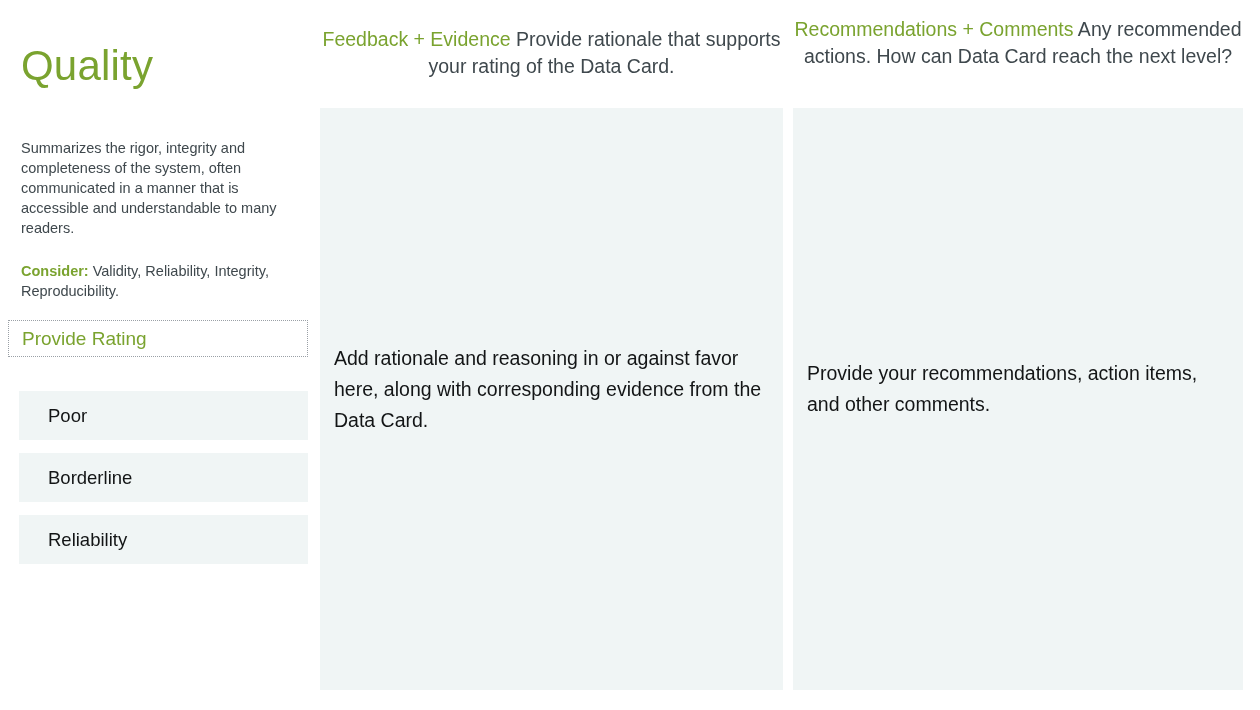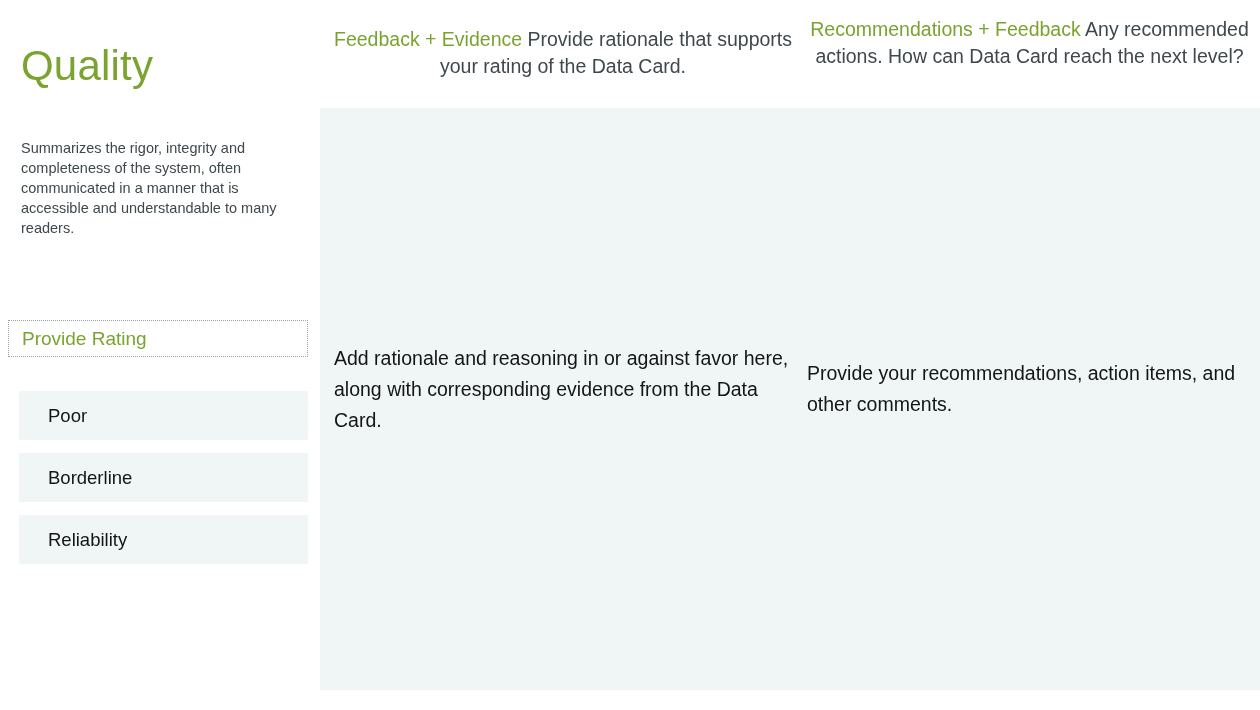--- a/index.html
+++ b/index.html
@@ -90,21 +90,20 @@
     font-size: 18.5px;
     color: #131516;
     line-height: 24px;
   }
 
   
   .feedback-column {
     position: absolute;
     top: 0;
     height: 710px;
-    padding-left: 23px;
   }
   #feedback-evidence-column {
     left: 320px;
     width: 463px;
   }
   #recommendations-column {
     left: 793px;
     width: 450px;
   }
   .column-header {
@@ -149,20 +148,23 @@
 </style>
 </head>
 <body>
 
 <div id="left-column">
 
   <div id="page-title">Quality</div>
 
   <div id="dimension-description">Summarizes the rigor, integrity and completeness of the system, often communicated in a manner that is accessible and understandable to many readers.</div>
 
+  <div id="consider-line">
+    <span class="consider-label">Consider:</span><span> Validity, Reliability, Integrity, Reproducibility.</span>
+  </div>
 
   <div id="overall-rating-box">
     <span id="overall-rating-label">Provide Rating</span>
   </div>
 
   <div id="rating-options-list">
     <div class="rating-option">
       <span class="rating-option-label">Poor</span>
     </div>
     <div class="rating-option">
@@ -183,20 +185,20 @@
 
   <div class="input-panel">
     <div id="feedback-placeholder" class="panel-placeholder">Add rationale and reasoning in or against favor here, along with corresponding evidence from the Data Card.</div>
   </div>
 
 </div>
 
 <div id="recommendations-column" class="feedback-column">
 
   <div class="column-header">
-    <span class="header-accent">Recommendations + Feedback</span><span> Any recommended actions. How can Data Card reach the next level?</span>
+    <span class="header-accent">Recommendations + Comments</span><span> Any recommended actions. How can Data Card reach the next level?</span>
   </div>
 
   <div class="input-panel">
     <div id="recommendations-placeholder" class="panel-placeholder">Provide your recommendations, action items, and other comments.</div>
   </div>
 
 </div>
 
 </body></html>

